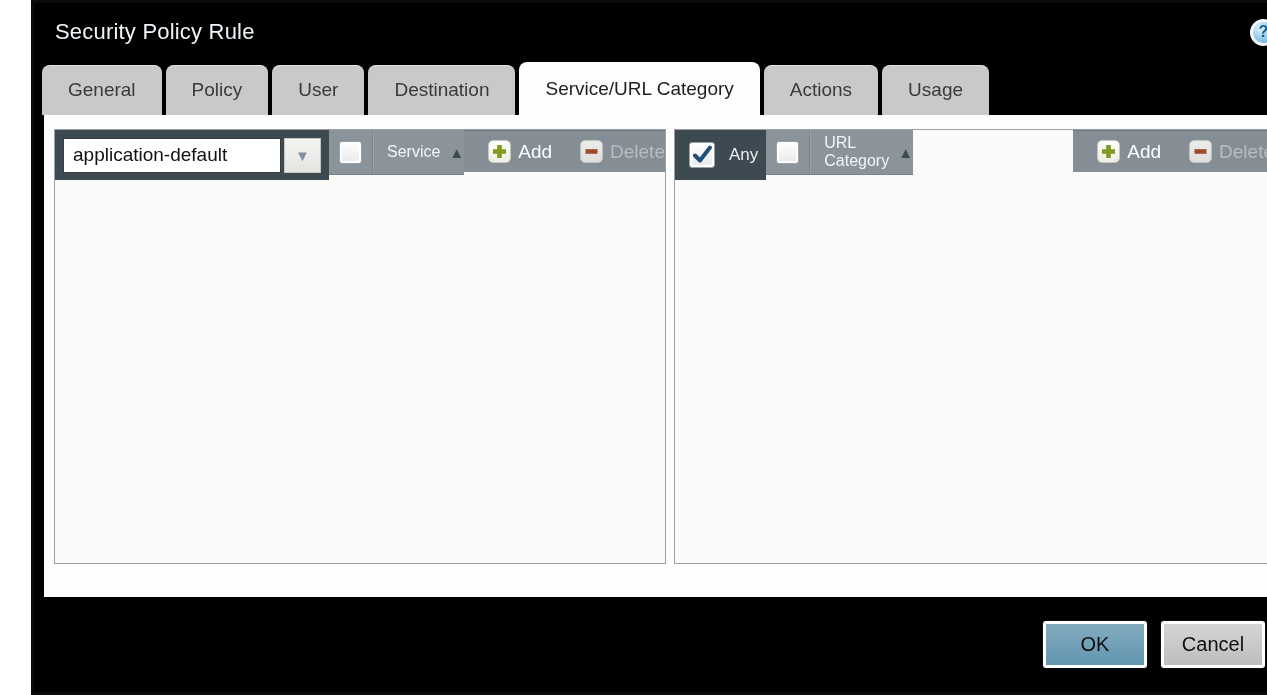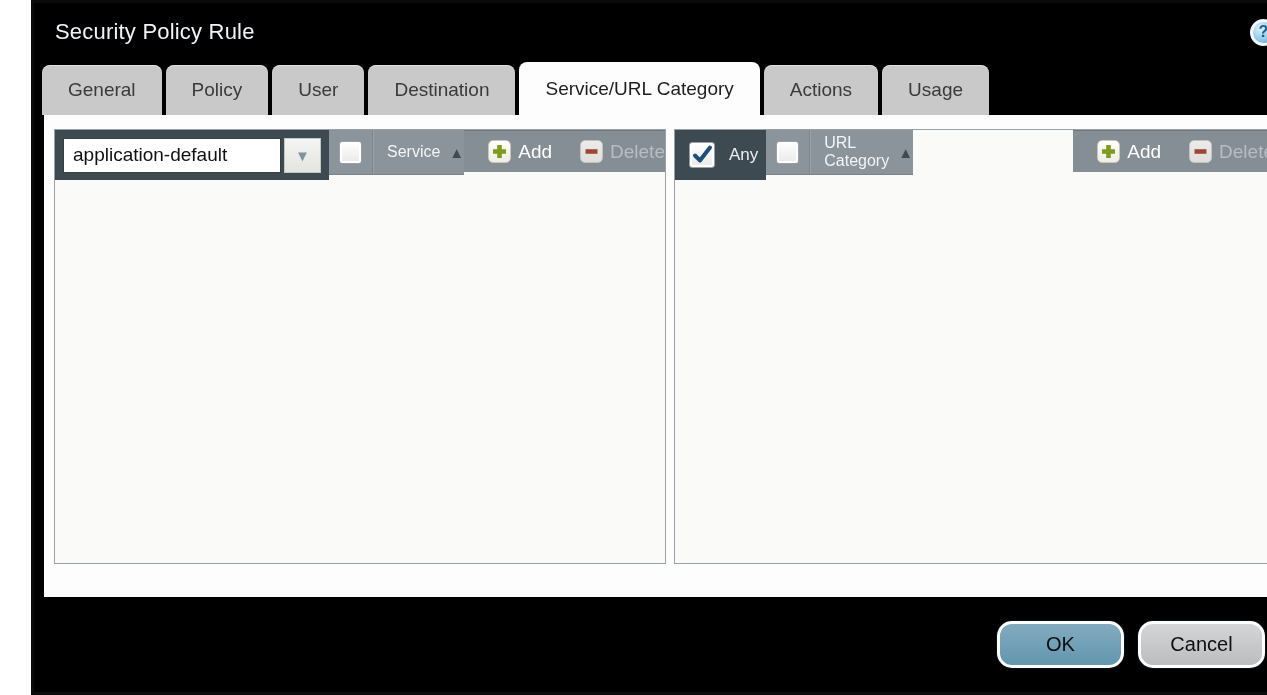--- a/index.html
+++ b/index.html
@@ -132,22 +132,22 @@
   }
   .icon-add { background:linear-gradient(#fefefb,#eeeee6); border:1px solid #c8c8bb; }
   .icon-del { background:linear-gradient(#ececea,#dededb); border:1px solid #c2c3c0; }
   
   .bottombar {
     height:95px; flex:0 0 95px;
     display:flex; align-items:center; justify-content:flex-end;
     gap:14px; padding-right:30px;
   }
   .btn {
-    width:127px; height:47px;
-    border-radius:15px; border:3px solid #ffffff;
+    width:104px; height:47px;
+    border-radius:3px; border:3px solid #ffffff;
     font-family:"Liberation Sans", sans-serif;
     font-size:20px; color:#0f0f0f;
     cursor:pointer;
     box-shadow:0 0 0 1px rgba(15,35,52,.45), 0 1px 3px rgba(0,0,0,.3);
   }
   .btn-ok { background:linear-gradient(#83abc0,#6296ae); }
   .btn-cancel { background:linear-gradient(#d4d5d7,#bcbdbf); }
 </style>
 </head>
 <body>

